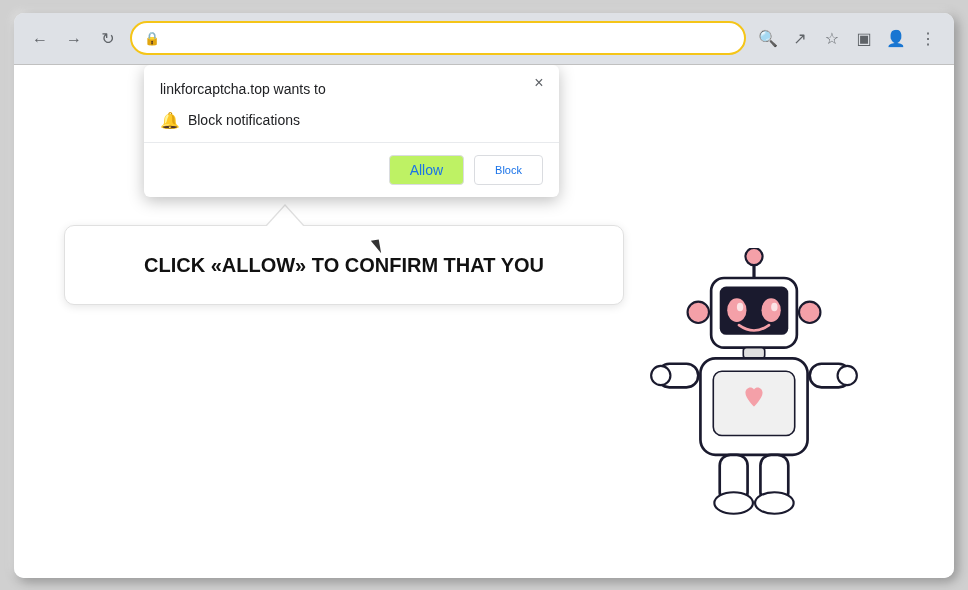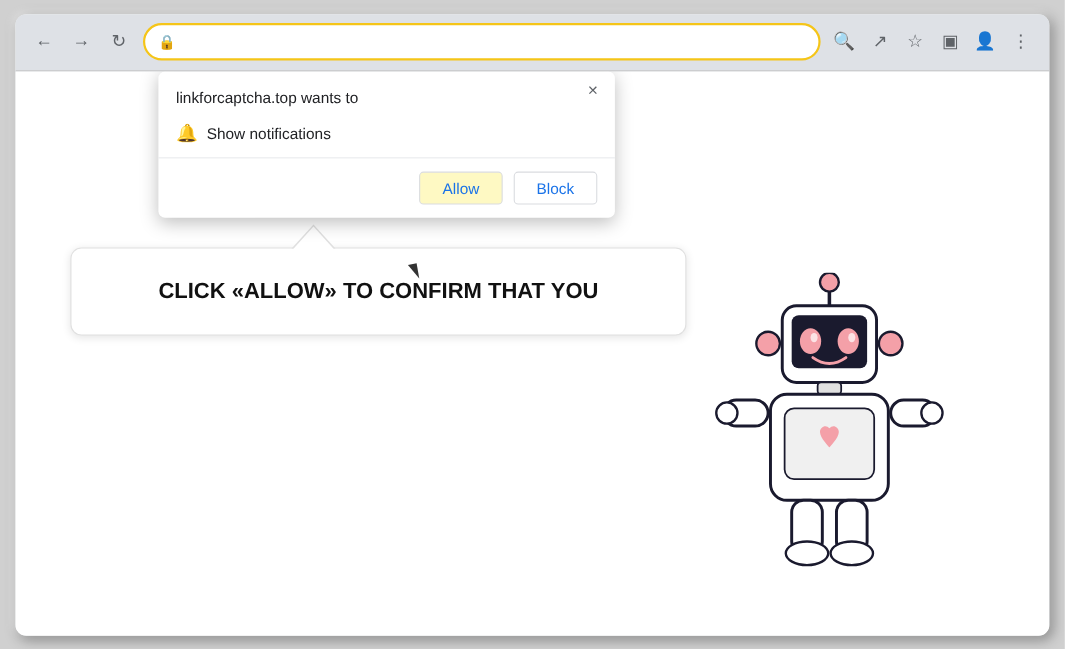--- a/index.html
+++ b/index.html
@@ -176,34 +176,34 @@
       display: flex;
       gap: 10px;
       padding: 12px 16px;
       justify-content: flex-end;
     }
 
     .btn-allow {
       padding: 6px 20px;
       border: 1px solid #dadce0;
       border-radius: 4px;
-      background: #fef9c3;
+      background: #bef264;
       color: #1a73e8;
       font-size: 14px;
       font-weight: 500;
       cursor: pointer;
     }
 
     .btn-block {
       padding: 6px 20px;
       border: 1px solid #dadce0;
       border-radius: 4px;
       background: #fff;
       color: #1a73e8;
-      font-size: 14px;
+      font-size: 11px;
       font-weight: 500;
       cursor: pointer;
     }
 
     
     .cursor {
       position: absolute;
       top: 175px;
       left: 358px;
       width: 0;
@@ -309,21 +309,21 @@
   </div>
 
   <div class="browser-content">
 
     <div class="notification-popup">
       <button class="popup-close">×</button>
       <div class="popup-header">
         <div class="popup-site">linkforcaptcha.top wants to</div>
         <div class="popup-permission">
           <span class="bell-icon">🔔</span>
-          <span class="permission-text">Show notifications</span>
+          <span class="permission-text">Block notifications</span>
         </div>
       </div>
       <div class="popup-actions">
         <button class="btn-allow">Allow</button>
         <button class="btn-block">Block</button>
       </div>
     </div>
 
     <div class="cursor"></div>
 

